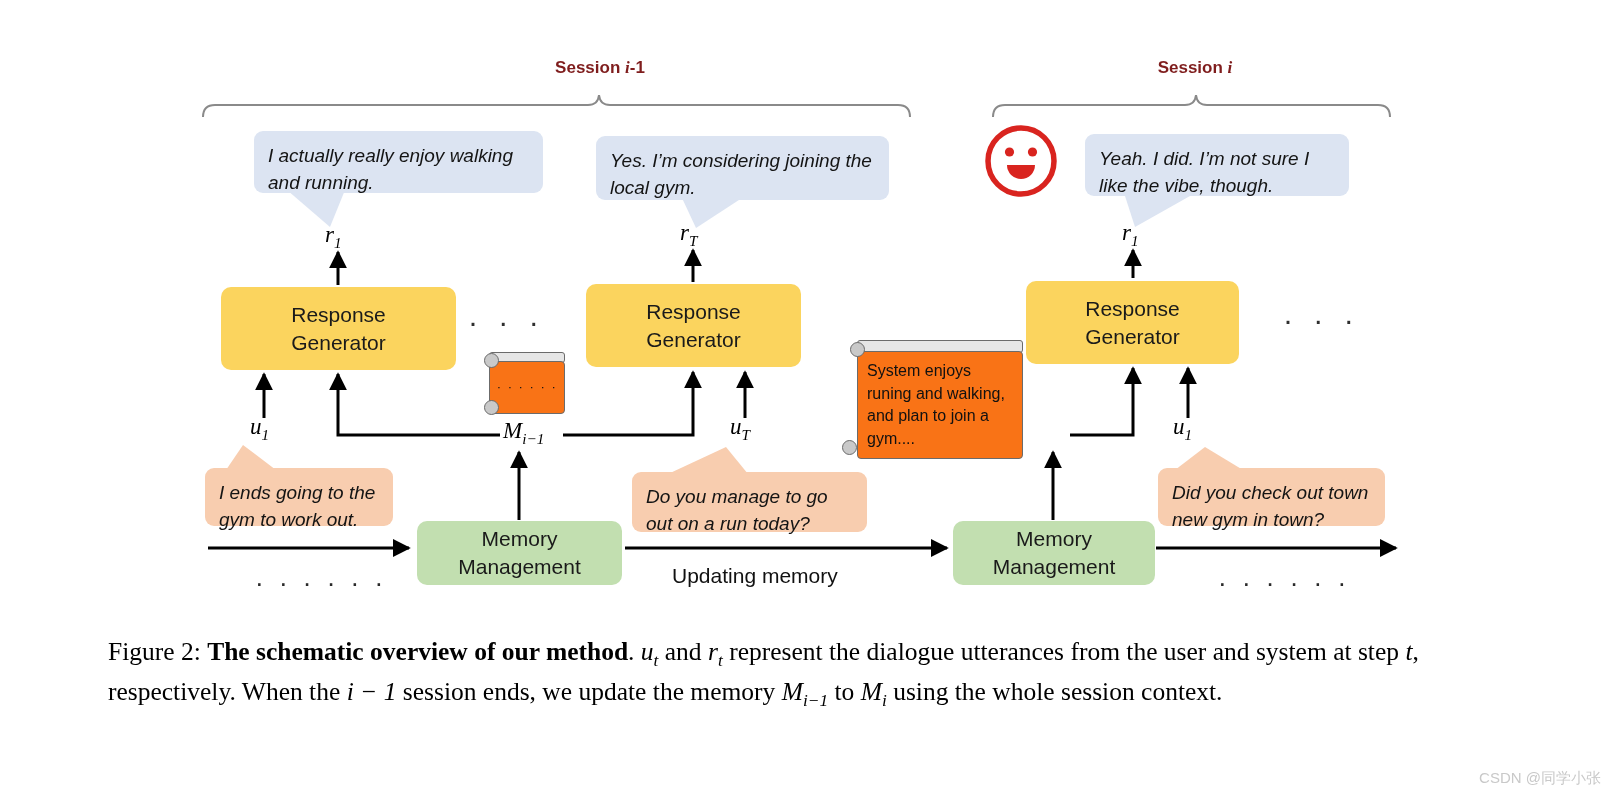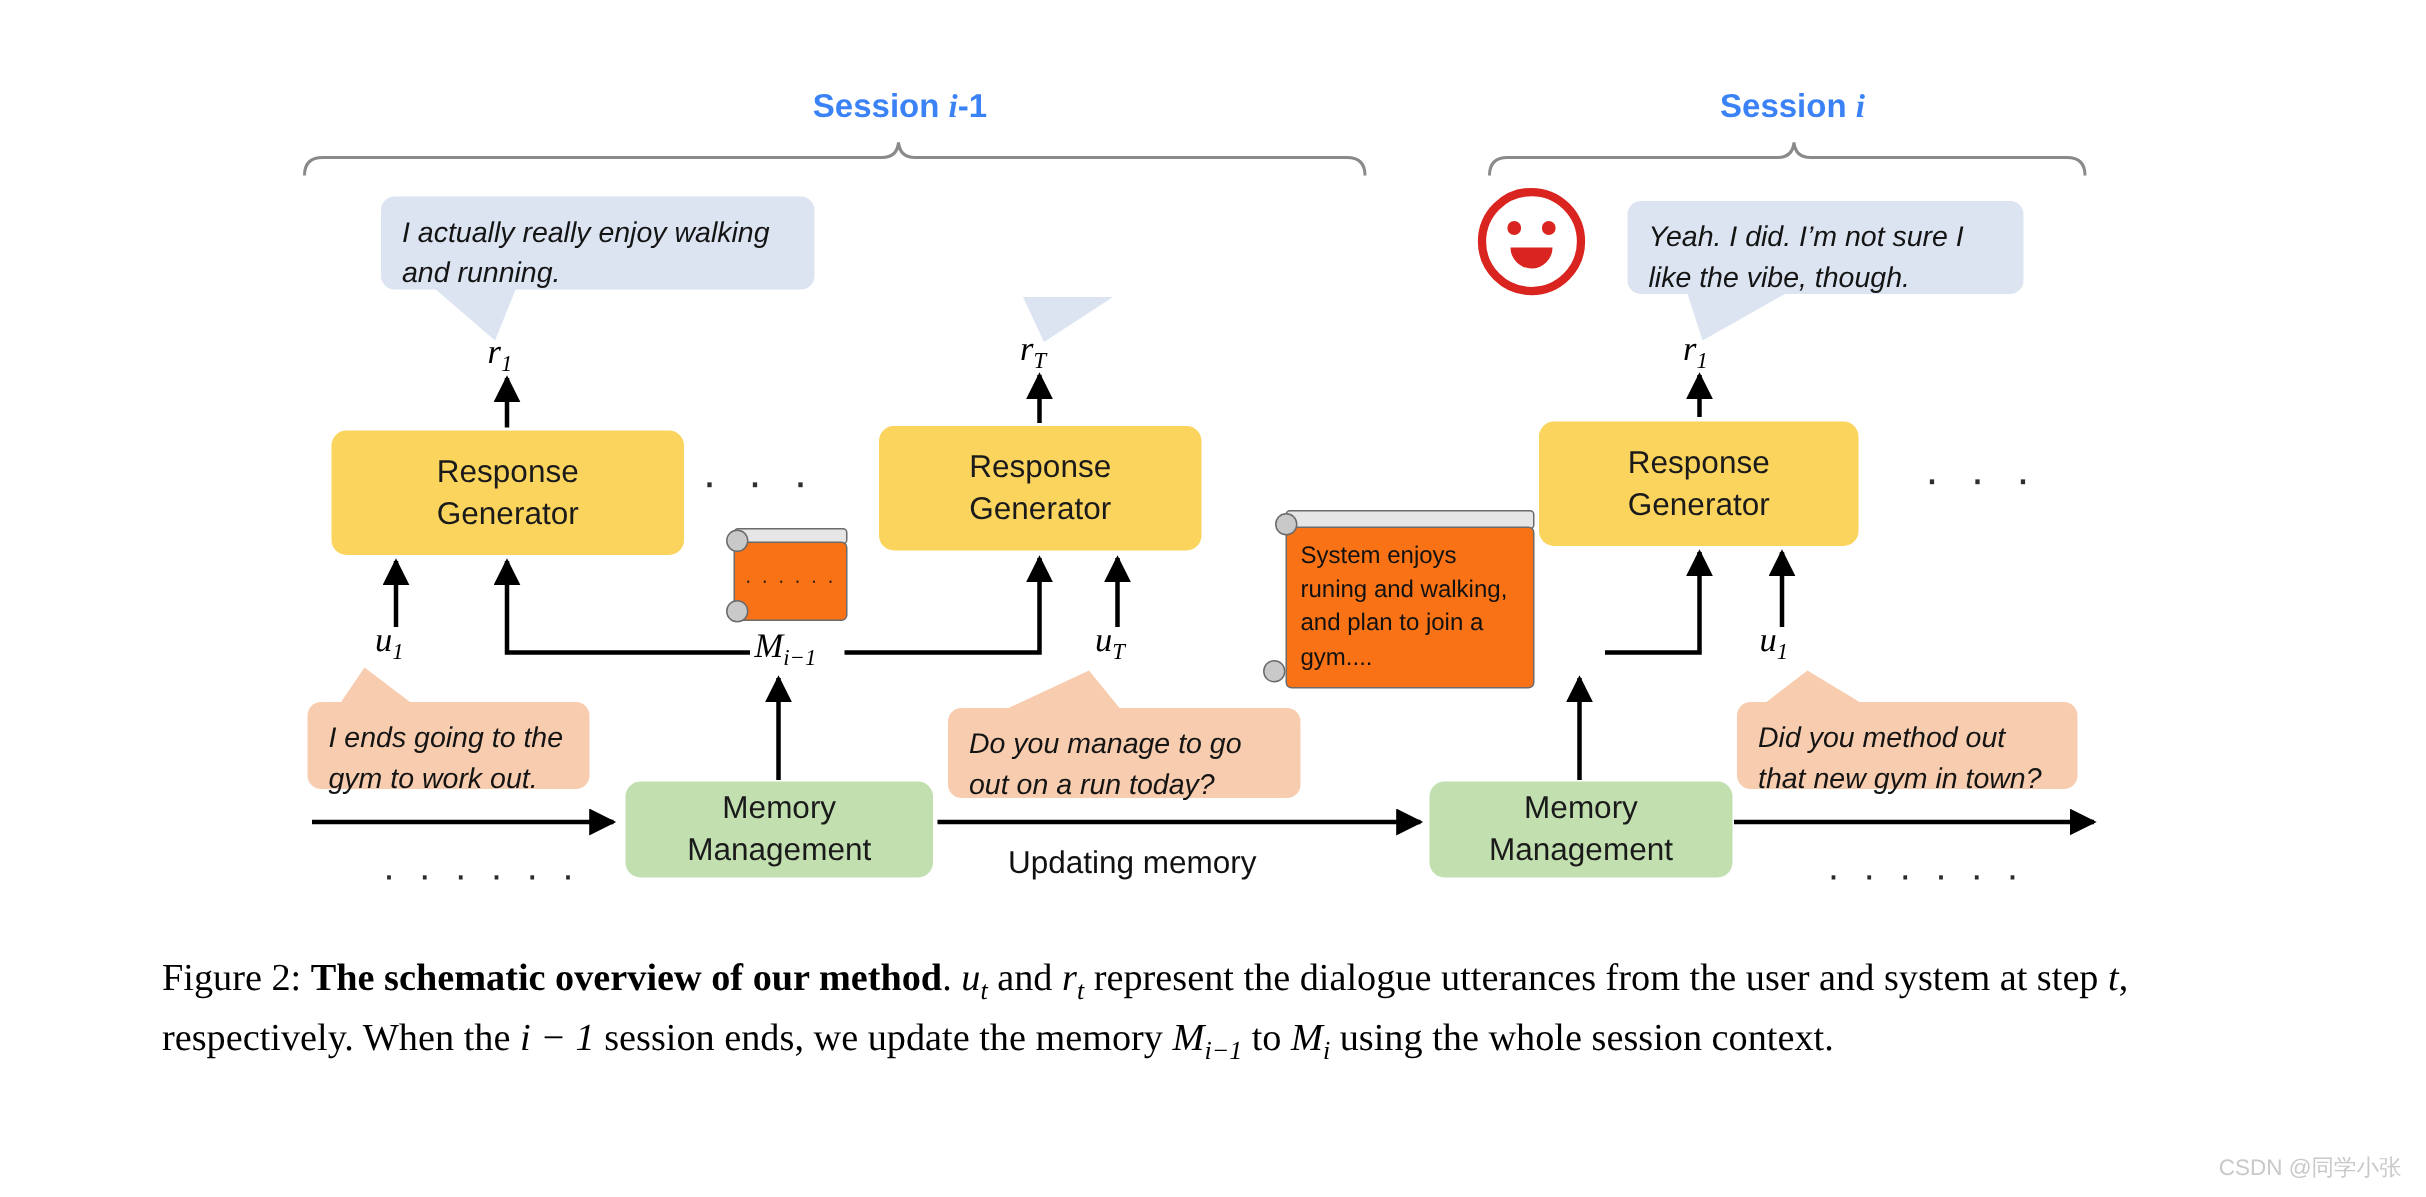--- a/index.html
+++ b/index.html
@@ -19,22 +19,22 @@
     left: 0; top: 0;
     width: 1617px;
     height: 798px;
   }
   .abs { position: absolute; }
 
   
   .session-label {
     font-family: "Liberation Sans", sans-serif;
     font-weight: bold;
-    font-size: 22px;
-    color: #3b82f6;
+    font-size: 17px;
+    color: #7f1d1d;
     text-align: center;
     white-space: nowrap;
   }
   .session-label .ital {
     font-family: "Liberation Serif", serif;
     font-style: italic;
     font-weight: bold;
   }
 
   
@@ -240,32 +240,35 @@
   <div class="abs session-label" style="left:490px; top:58px; width:220px;">
     <span>Session </span><span class="ital">i</span><span>-1</span>
   </div>
   <div class="abs session-label" style="left:1090px; top:58px; width:210px;">
     <span>Session </span><span class="ital">i</span><span></span>
   </div>
 
   <div class="abs bubble bubble-blue" style="left:254px; top:131px; width:289px; height:62px;">
     <span>I actually really enjoy walking and running.</span>
   </div>
+  <div class="abs bubble bubble-blue" style="left:596px; top:136px; width:293px; height:64px;">
+    <span>Yes. I’m considering joining the local gym.</span>
+  </div>
   <div class="abs bubble bubble-blue" style="left:1085px; top:134px; width:264px; height:62px;">
     <span>Yeah. I did. I’m not sure I like the vibe, though.</span>
   </div>
 
   <div class="abs bubble bubble-orange" style="left:205px; top:468px; width:188px; height:58px;">
     <span>I ends going to the gym to work out.</span>
   </div>
   <div class="abs bubble bubble-orange" style="left:632px; top:472px; width:235px; height:60px;">
     <span>Do you manage to go out on a run today?</span>
   </div>
   <div class="abs bubble bubble-orange" style="left:1158px; top:468px; width:227px; height:58px;">
-    <span>Did you method out that new gym in town?</span>
+    <span>Did you check out town new gym in town?</span>
   </div>
 
   <div class="abs box box-yellow" style="left:221px; top:287px; width:235px; height:83px;">
     <div>Response</div>
     <div>Generator</div>
   </div>
   <div class="abs box box-yellow" style="left:586px; top:284px; width:215px; height:83px;">
     <div>Response</div>
     <div>Generator</div>
   </div>

